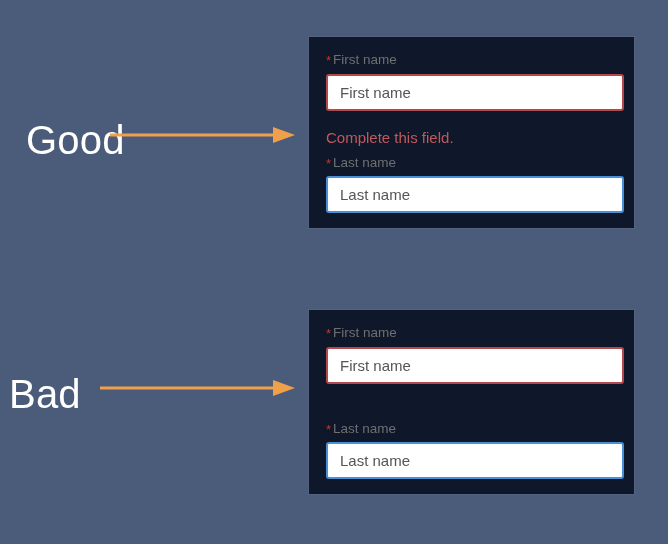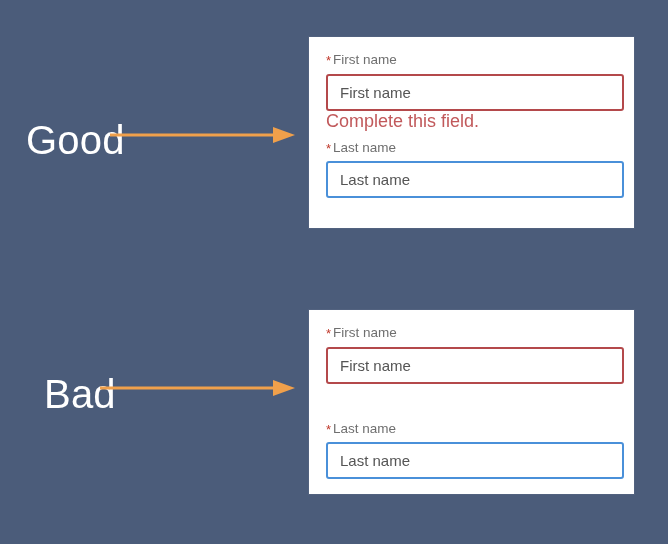--- a/index.html
+++ b/index.html
@@ -15,31 +15,31 @@
   .annot-label {
     position:absolute;
     color:#ffffff;
     font-size:40px;
     font-weight:400;
     letter-spacing:0.2px;
     line-height:1;
     white-space:nowrap;
   }
   #label-good { left:26px; top:120px; }
-  #label-bad  { left:44px; top:374px; }
+  #label-bad  { left:9px; top:374px; }
 
   
   .arrow { position:absolute; }
   #arrow-good { left:110px; top:124px; width:185px; height:22px; }
   #arrow-bad  { left:100px; top:377px; width:195px; height:22px; }
 
   
   .card {
     position:absolute;
-    background:#ffffff;
+    background:#0f172a;
     box-shadow:0 0 0 1px rgba(255,255,255,0.04);
   }
   #card-good { left:309px; top:37px;  width:325px; height:191px; }
   #card-bad  { left:309px; top:310px; width:325px; height:184px; }
 
   .card-inner { padding:16px 17px 0 17px; }
 
   
   .field-label {
     font-size:13.5px;
@@ -66,24 +66,24 @@
     font-size:15px;
     color:#555555;
     padding:0 12px;
     line-height:33px;
     outline:none;
   }
   .text-input.error { border-color:#b4494b; }
   .text-input::placeholder { color:#555555; opacity:1; }
 
   .error-msg {
-    font-size:18px;
+    font-size:15px;
     color:#c1595b;
     line-height:1;
-    margin-top:1px;
+    margin-top:19px;
     white-space:nowrap;
   }
 
   .gap-good { height:11px; }
   .gap-bad  { height:38px; }
 </style>
 </head>
 <body>
 
 <div class="stage">

